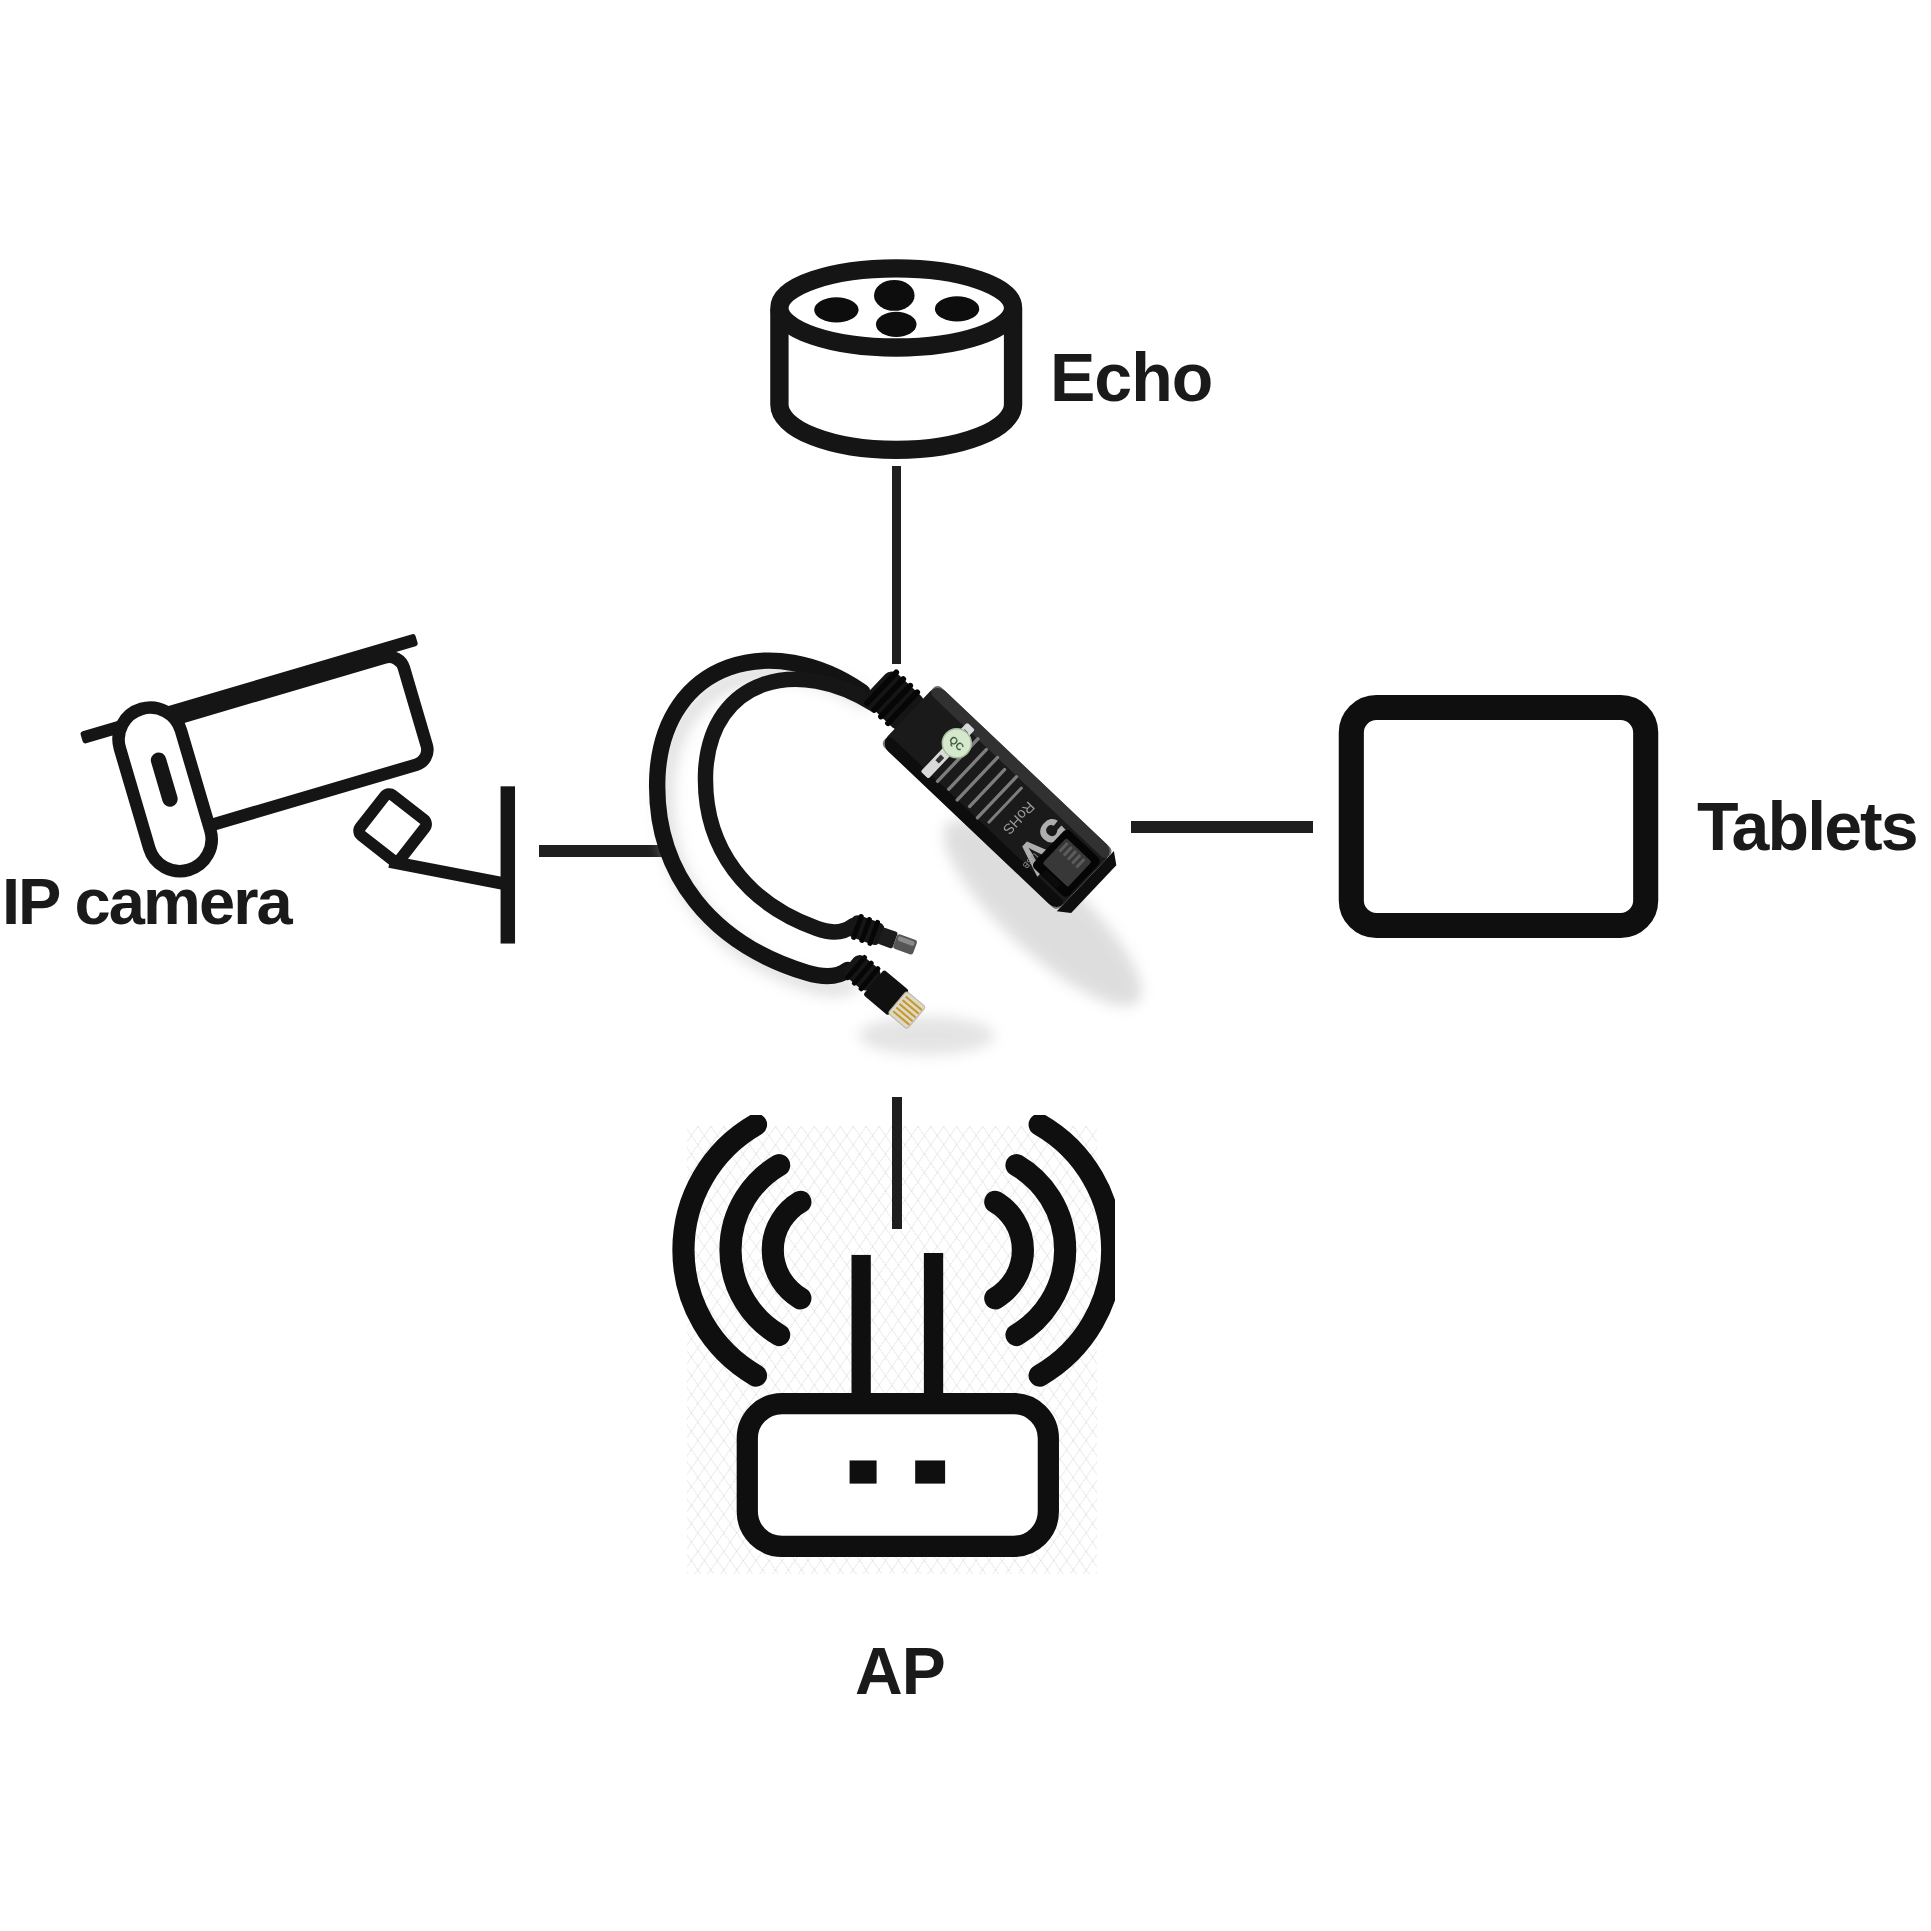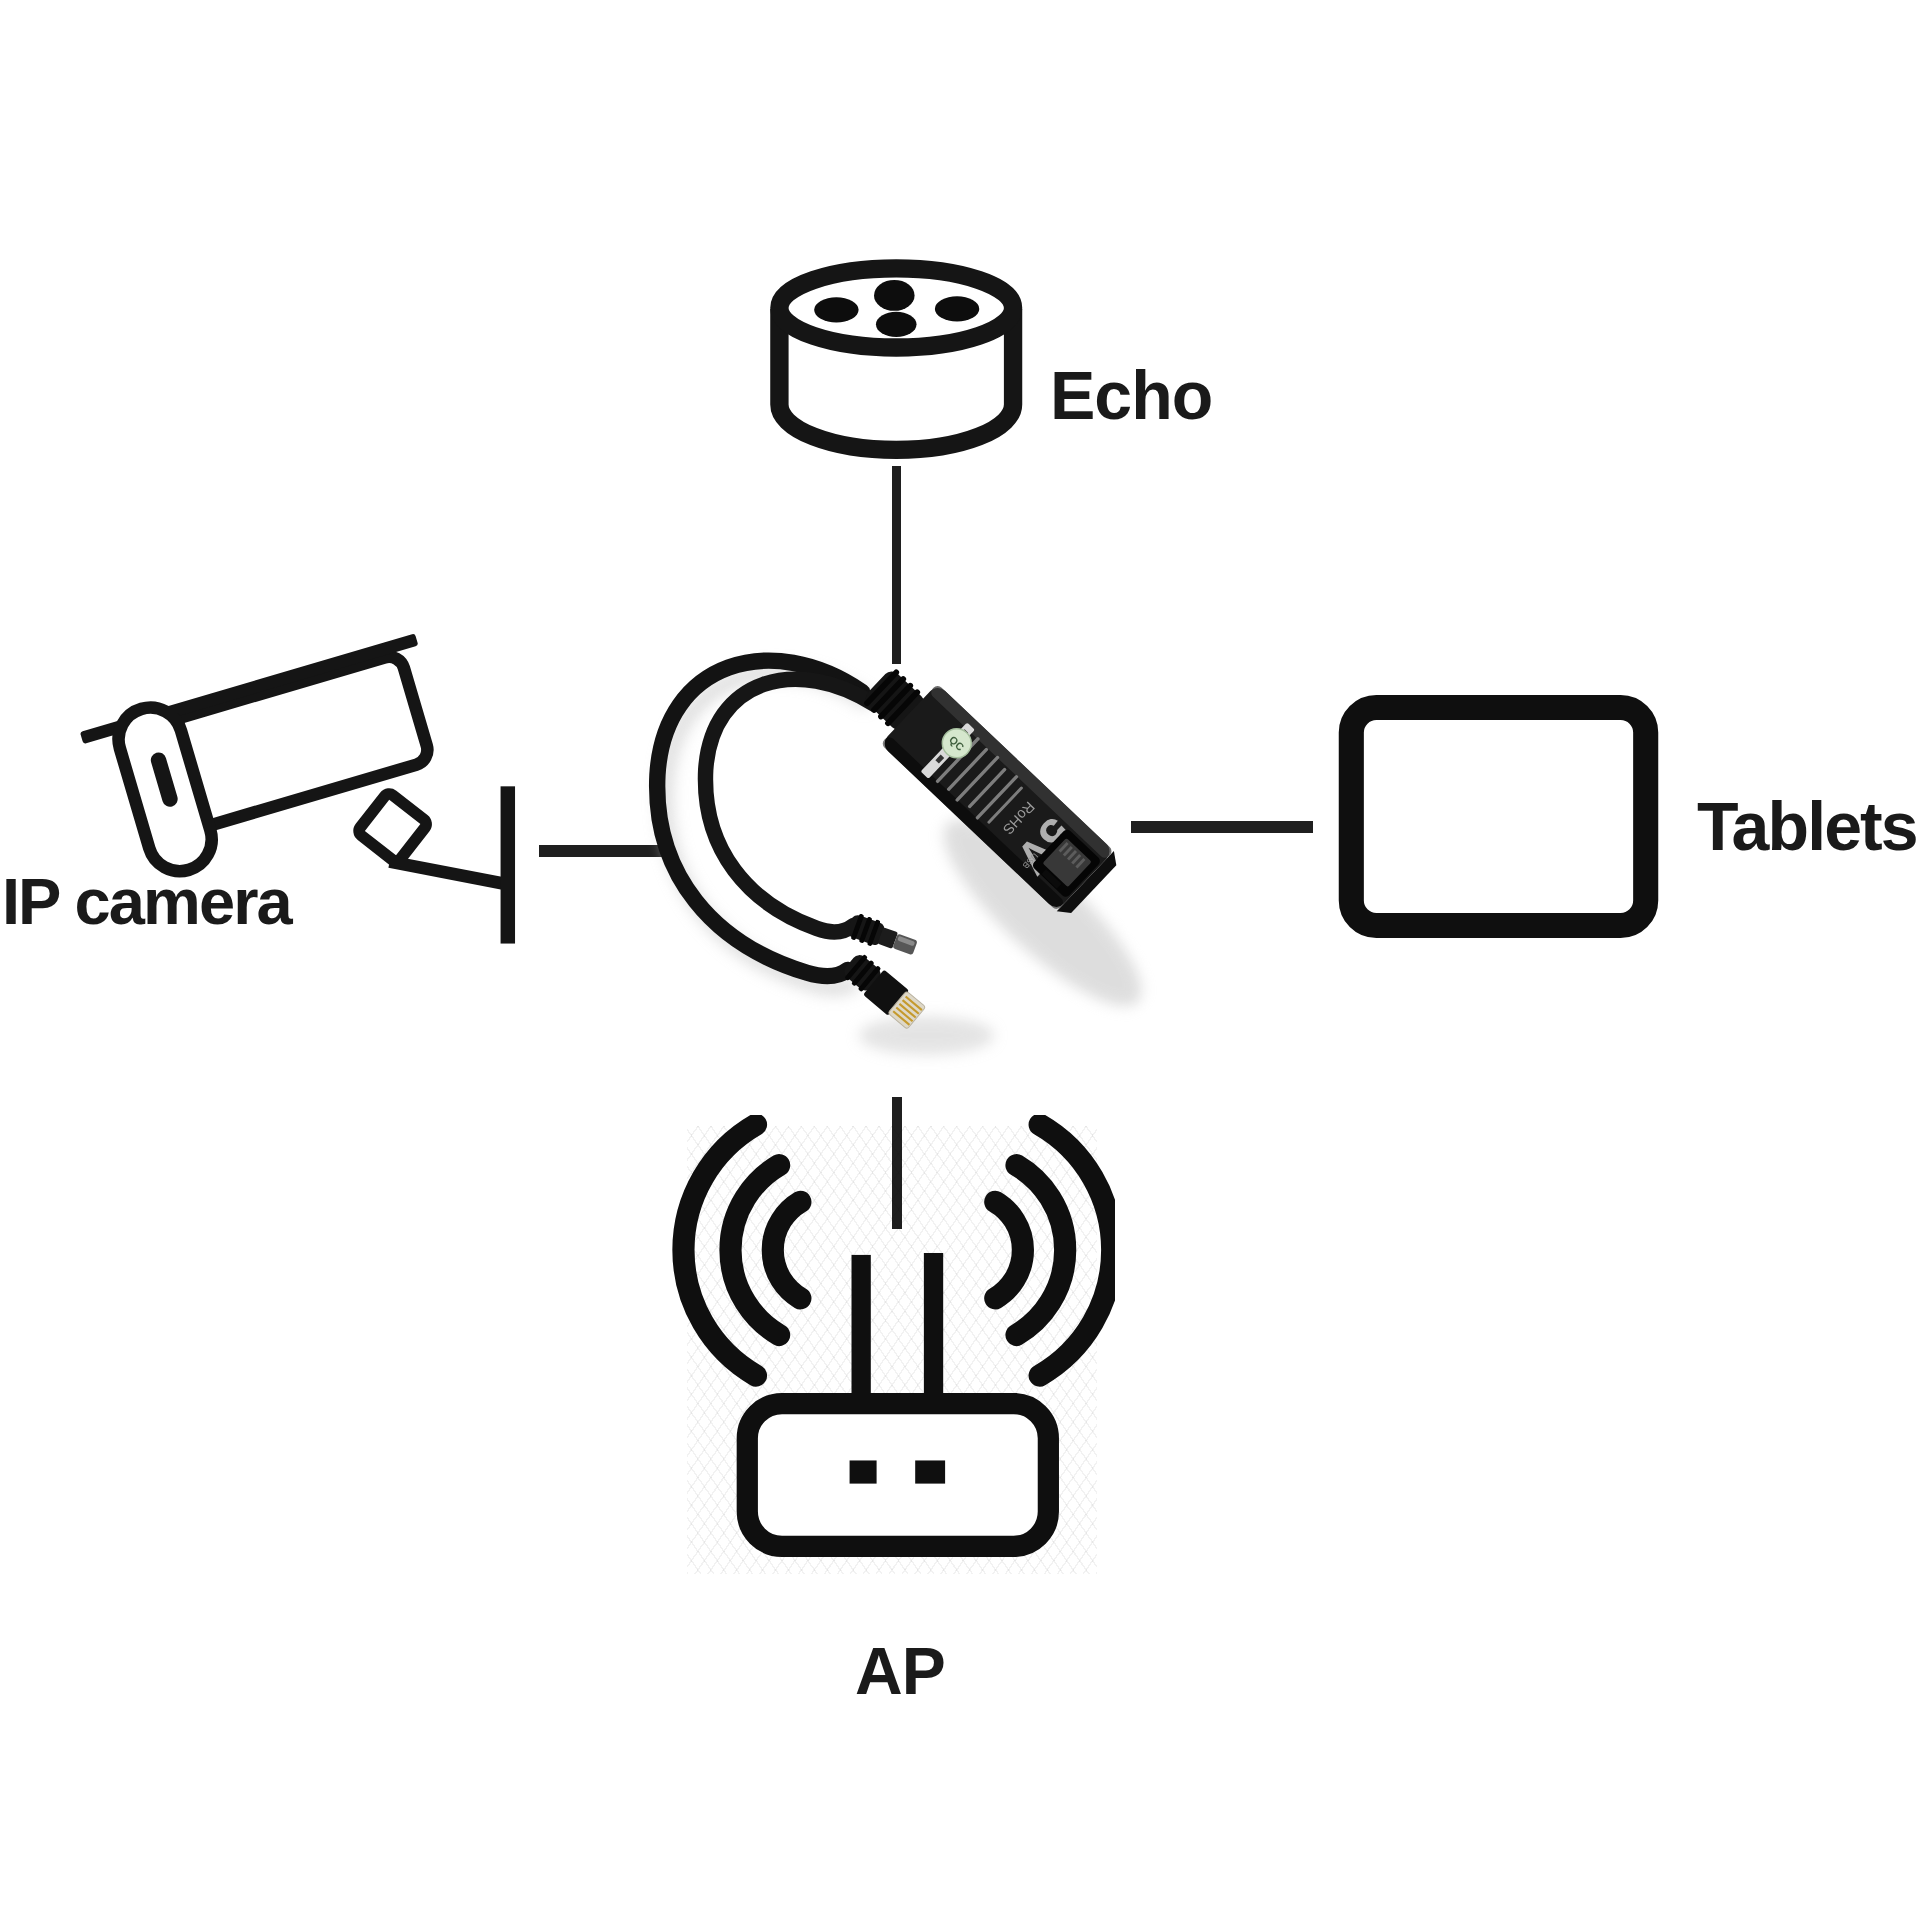--- a/index.html
+++ b/index.html
@@ -4,21 +4,21 @@
 <style>
   html,body{margin:0;padding:0;background:#ffffff;}
   .canvas{
     position:relative;width:1931px;height:1931px;background:#ffffff;overflow:hidden;
     font-family:"Liberation Sans", sans-serif;
   }
   .node-label{
     position:absolute;color:#1a1a1a;font-weight:700;white-space:nowrap;
     letter-spacing:-1px;line-height:1;
   }
-  .lbl-echo   {left:1050px;top:361px;font-size:68px;}
+  .lbl-echo   {left:1050px;top:343px;font-size:68px;}
   .lbl-tablets{left:1697px;top:792px;font-size:68px;letter-spacing:-1.9px;}
   .lbl-camera {left:1.9px;  top:869px;font-size:65px;letter-spacing:-1.9px;}
   .lbl-ap     {left:855px;top:1638px;font-size:66px;}
   .conn{position:absolute;background:#1f1f1f;}
   .conn-top   {left:892px;top:466px;width:8.7px;height:198px;}
   .conn-left  {left:539px;top:845px;width:126px;height:11.6px;}
   .conn-right {left:1131px;top:821px;width:182px;height:11.6px;}
   .conn-bottom{left:892px;top:1097px;width:9.7px;height:132px;}
   .icon-svg{position:absolute;display:block;}
   .svg-echo    {left:763px;top:246px;width:280px;height:232px;}

